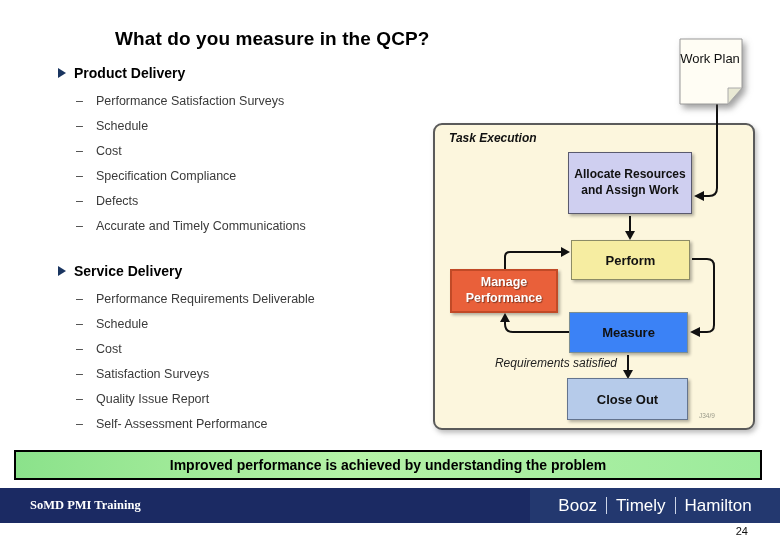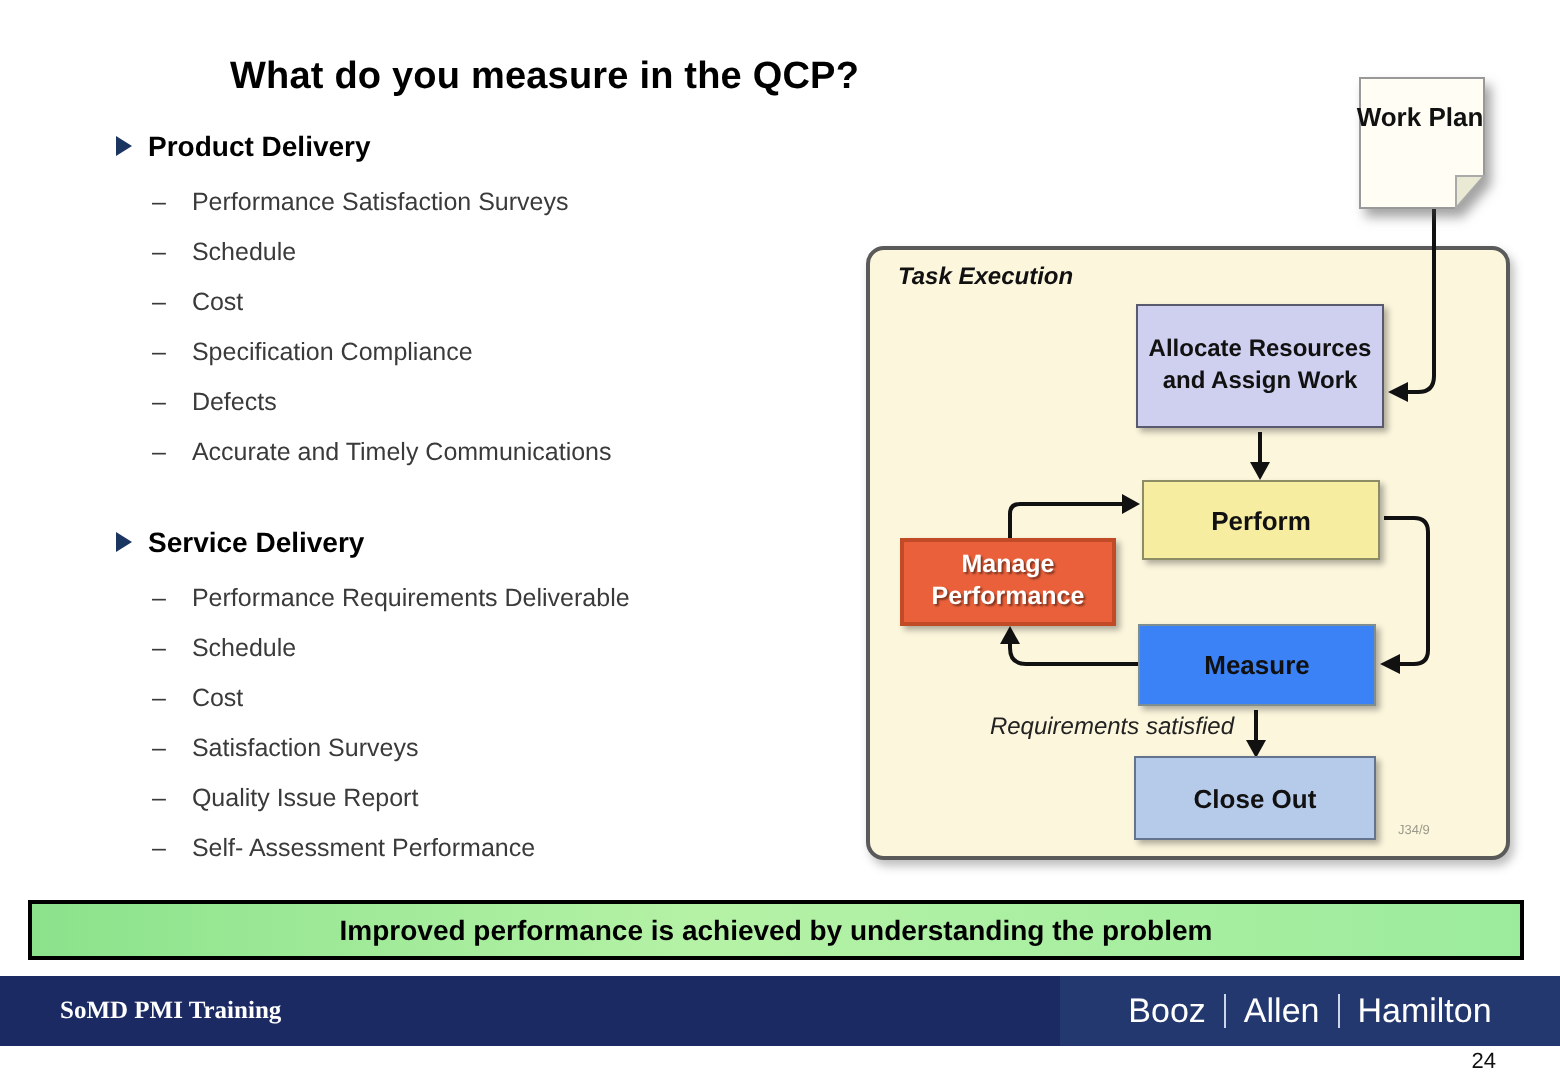--- a/index.html
+++ b/index.html
@@ -44,21 +44,21 @@
   .flow-label{
     position:absolute;left:452px;top:356px;width:165px;text-align:right;z-index:3;
     font-size:12px;font-style:italic;color:#222;
   }
   .watermark{position:absolute;left:699px;top:412px;font-size:6.5px;color:#9a9a8a;z-index:3;}
   
   .note{position:absolute;left:678px;top:38px;width:66px;height:68px;z-index:4;}
   .note svg{filter:drop-shadow(3px 4px 3px rgba(70,70,70,.5));}
   .note-label{
     position:absolute;left:0;top:12px;width:64px;text-align:center;
-    font-size:13px;font-weight:bold;line-height:1.35;color:#111;
+    font-size:13px;font-weight:normal;line-height:1.35;color:#111;
   }
   
   .banner{
     position:absolute;left:14px;top:450px;width:744px;height:26px;
     border:2px solid #000;display:flex;align-items:center;justify-content:center;
     background:linear-gradient(90deg,#8be28b 0%,#b5f2a6 45%,#9ceb9c 100%);
   }
   .banner-text{font-size:14px;font-weight:bold;color:#000;}
   
   .footer-bar{position:absolute;left:0;top:488px;width:780px;height:35px;background:#1b2a63;}
@@ -188,19 +188,19 @@
 
   <div class="banner">
     <span class="banner-text">Improved performance is achieved by understanding the problem</span>
   </div>
 
   <div class="footer-bar"></div>
   <div class="footer-left">SoMD PMI Training</div>
   <div class="logo-box">
     <span>Booz</span>
     <span class="logo-sep"></span>
-    <span>Allen</span>
+    <span>Timely</span>
     <span class="logo-sep"></span>
     <span>Hamilton</span>
   </div>
   <div class="page-num">24</div>
 
 </div>
 
 </body></html>

